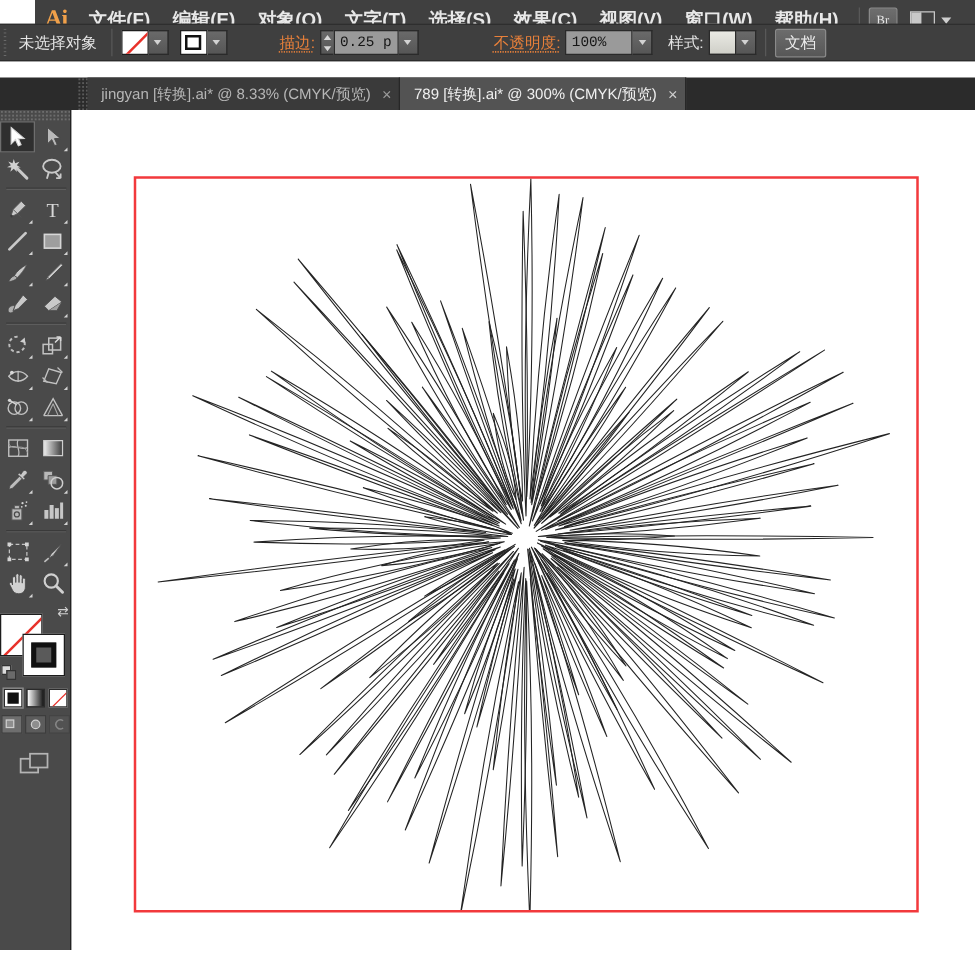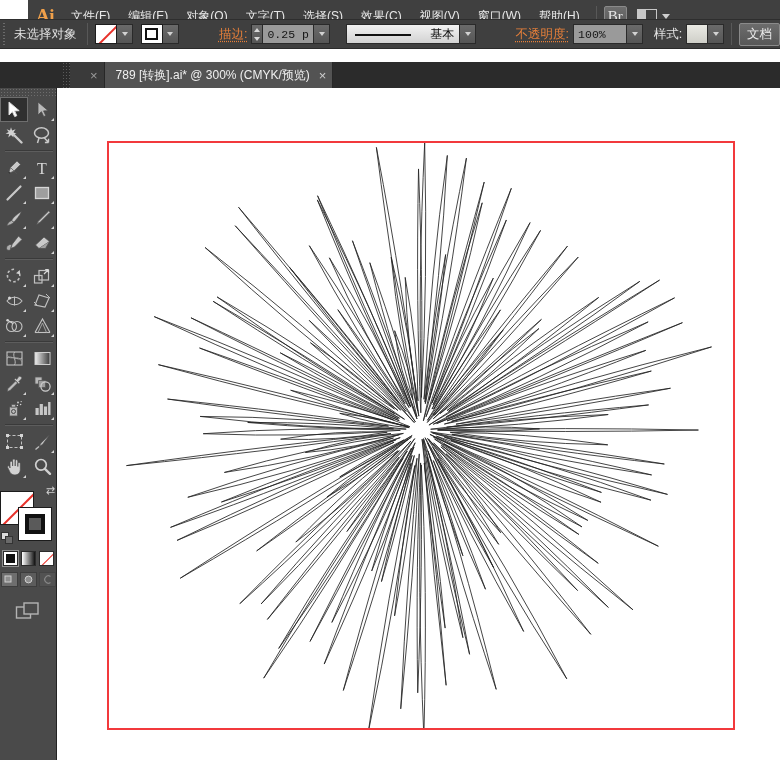--- a/index.html
+++ b/index.html
@@ -36,37 +36,38 @@
     width: 34px; height: 32px;
     display: flex; align-items: center; justify-content: center;
     color: #f0a04a;
     font-size: 19px;
     font-weight: bold;
     font-family: "Liberation Serif", "DejaVu Serif", serif;
     letter-spacing: -0.5px;
   }
   .menu-item {
     color: #e8e8e8;
-    font-size: 12px;
+    font-size: 15px;
     padding: 4px 9px;
     white-space: nowrap;
     cursor: default;
+    font-weight: bold;
   }
   .menu-sep-v {
     width: 1px; height: 20px;
     background: #585858;
     margin: 0 7px;
   }
   .br-btn {
     width: 21px; height: 19px;
     background: linear-gradient(#6e6e6e,#5a5a5a);
     border: 1px solid #8a8a8a;
     border-radius: 2px;
     color: #e6e6e6;
-    font-size: 15px;
+    font-size: 10px;
     display: flex; align-items: center; justify-content: center;
     font-family: "Liberation Serif", serif;
   }
   .arrange-btn {
     display: flex; align-items: center;
     margin-left: 10px;
   }
   .arrange-ico {
     width: 20px; height: 15px;
     border: 1.5px solid #c8c8c8;
@@ -551,26 +552,20 @@
       <div class="dd-btn">
           <div class="caret"></div>
         </div>
     </div>
 
     <div style="width:10px"></div>
 
 
     <div style="width:9px"></div>
 
-    <div class="swatch-group">
-      <div class="profile-box wide">基本</div>
-      <div class="dd-btn">
-          <div class="caret"></div>
-        </div>
-    </div>
 
     <div style="width:9px"></div>
 
     <div class="ctrl-label orange">不透明度:</div>
     <div class="swatch-group">
       <div class="field pct-field">100%</div>
       <div class="dd-btn">
           <div class="caret"></div>
         </div>
     </div>
@@ -585,20 +580,21 @@
         </div>
     </div>
 
     <div class="ctrl-sep"></div>
     <div class="doc-btn">文档</div>
   </div>
 
   <div class="tabbar">
     <div class="tab-grip"></div>
     <div class="tab inactive">
+      <span>jingyan [转换].ai* @ 8.33% (CMYK/预览)</span>
       <span class="tab-close">×</span>
     </div>
     <div class="tab active">
       <span>789 [转换].ai* @ 300% (CMYK/预览)</span>
       <span class="tab-close">×</span>
     </div>
   </div>
 
   <div class="toolbar">
     <div class="tb-handle"></div>

